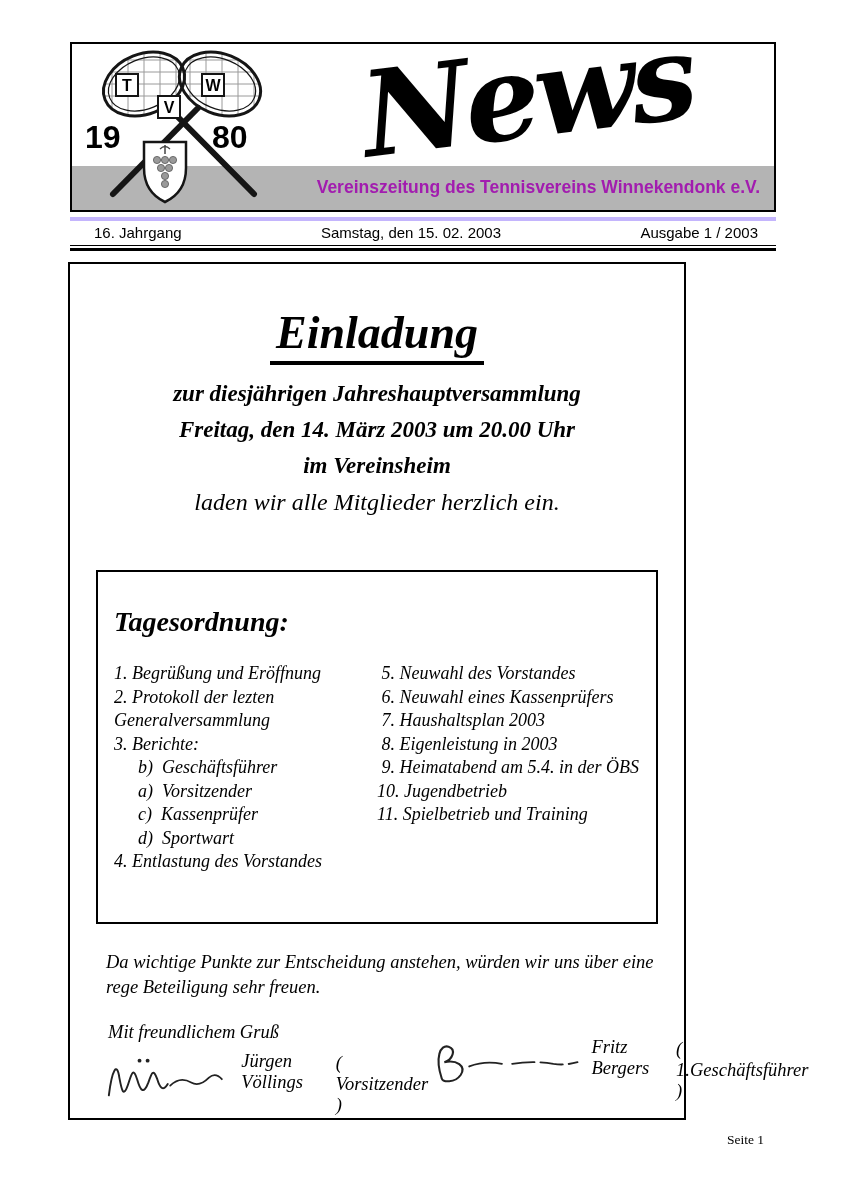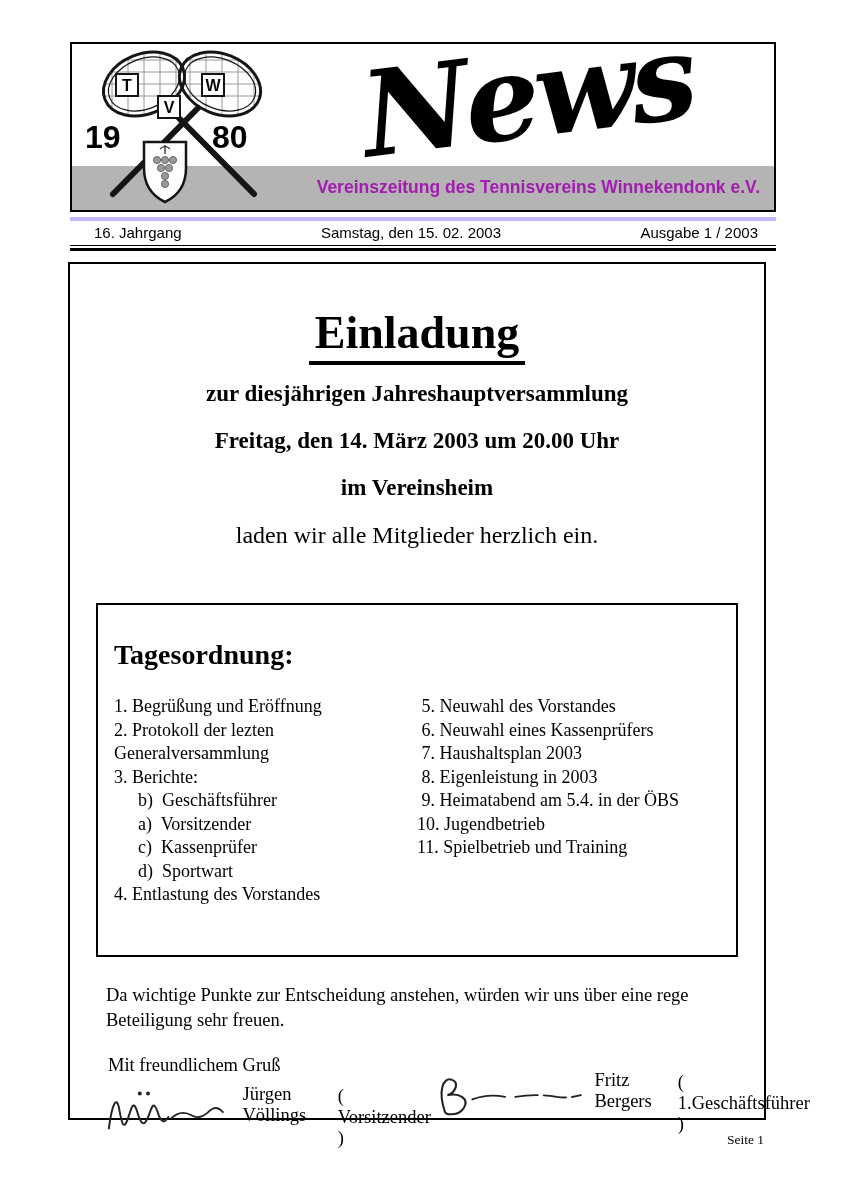--- a/index.html
+++ b/index.html
@@ -20,26 +20,26 @@
   
   .dateline{position:absolute;left:70px;top:217px;width:706px;border-top:4px solid #c4b5fd;}
   .dateline-row{display:flex;justify-content:space-between;align-items:center;
                 padding:3px 0 4px 0;font-family:"Liberation Sans",sans-serif;font-size:15px;}
   .dateline-row .dl-left{padding-left:24px;}
   .dateline-row .dl-right{padding-right:18px;}
   .rule-thin{height:1px;background:#000;}
   .rule-thick{height:2.5px;background:#000;margin-top:2px;}
 
   
-  .main-box{position:absolute;left:68px;top:262px;width:698px;height:858px;
-            border:2px solid #000;box-sizing:border-box;}
+  .main-box{position:absolute;left:68px;top:262px;width:618px;height:858px;
+            border:2px solid #000;box-sizing:border-box;font-style:italic;}
   .inv-title{margin-top:42px;text-align:center;}
   .inv-title span{display:inline-block;font-size:46px;font-weight:bold;
                   border-bottom:4px solid #000;padding:0 6px 2px;}
-  .inv-line{text-align:center;font-size:23px;font-weight:bold;margin-top:21px;}
+  .inv-line{text-align:center;font-size:23px;font-weight:bold;margin-top:10px;}
   .inv-line.first{margin-top:16px;}
   .inv-line.regular{font-weight:normal;font-size:24px;}
 
   .agenda-box{margin:54px 26px 0;border:2px solid #000;height:354px;
               box-sizing:border-box;padding:34px 16px 0 14px;}
   .agenda-heading{font-size:28px;font-weight:bold;margin-left:2px;}
   .agenda-cols{display:flex;margin-top:24px;}
   .agenda-col{flex:1;}
   .agenda-col.left{max-width:372px;padding-left:2px;}
   .agenda-item{font-size:18px;line-height:23.5px;white-space:pre-wrap;}

